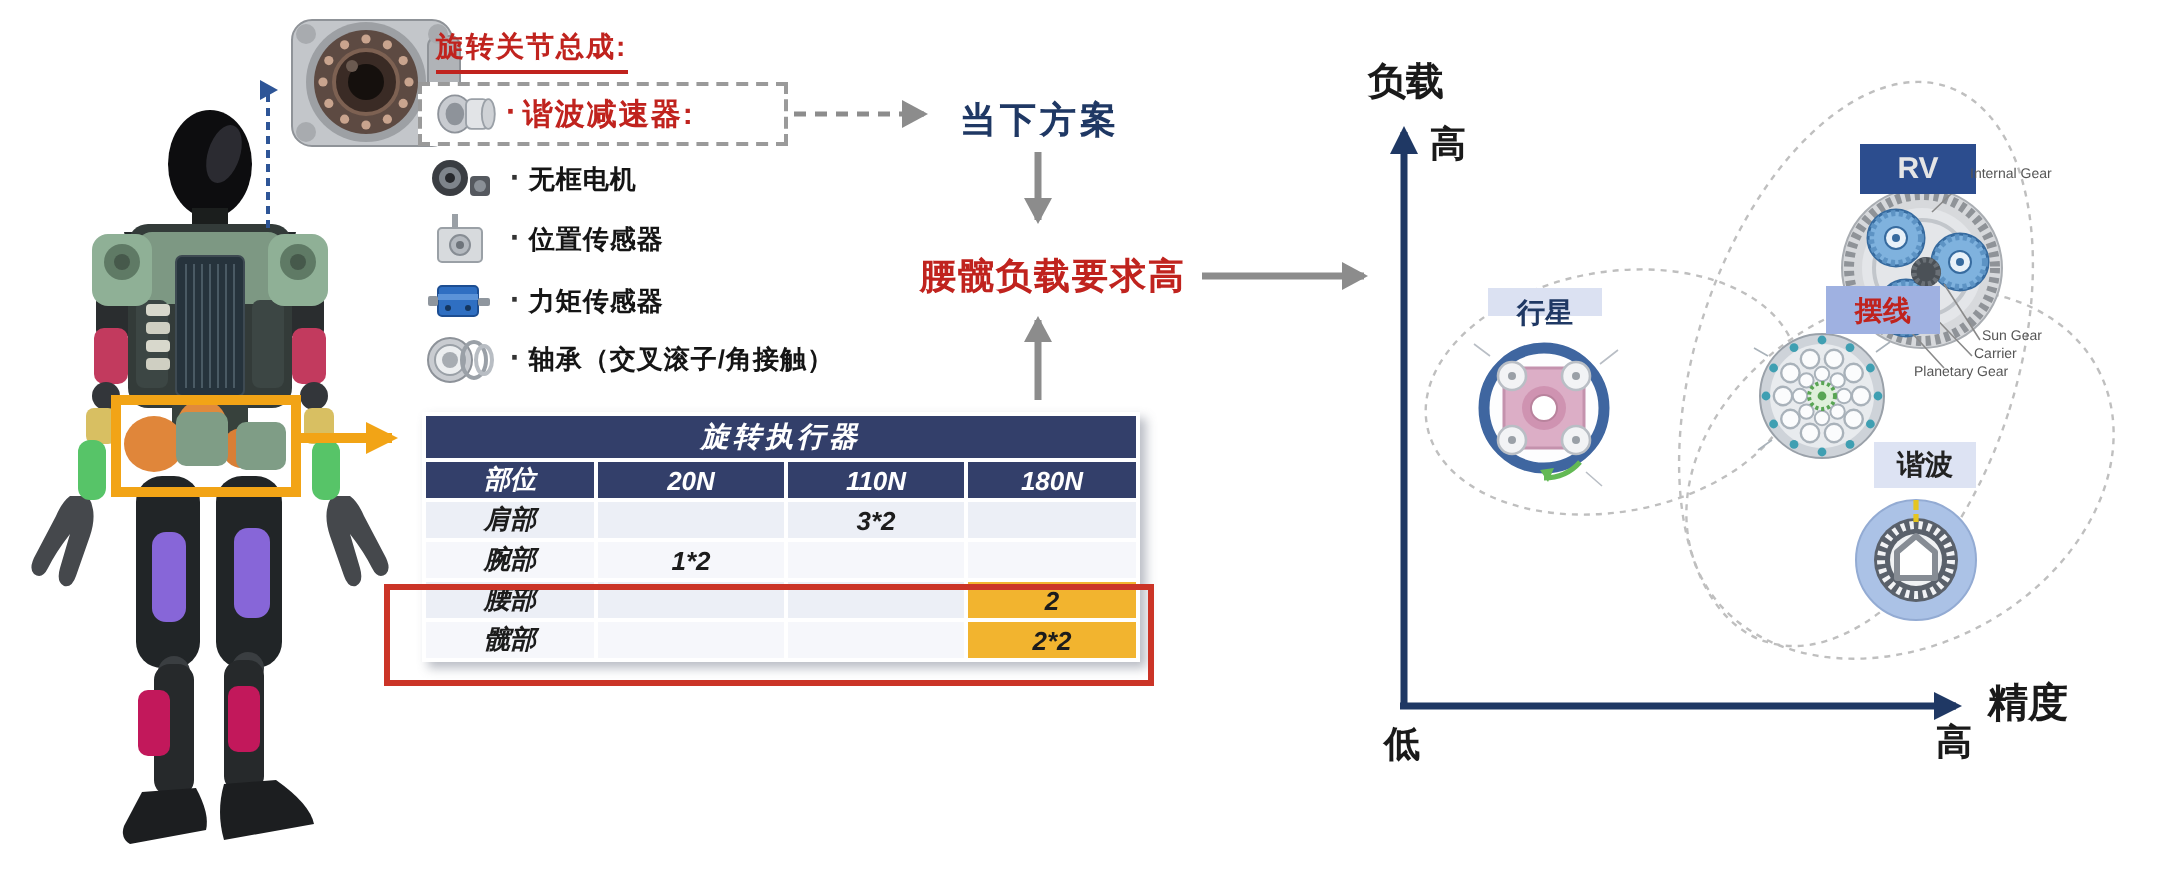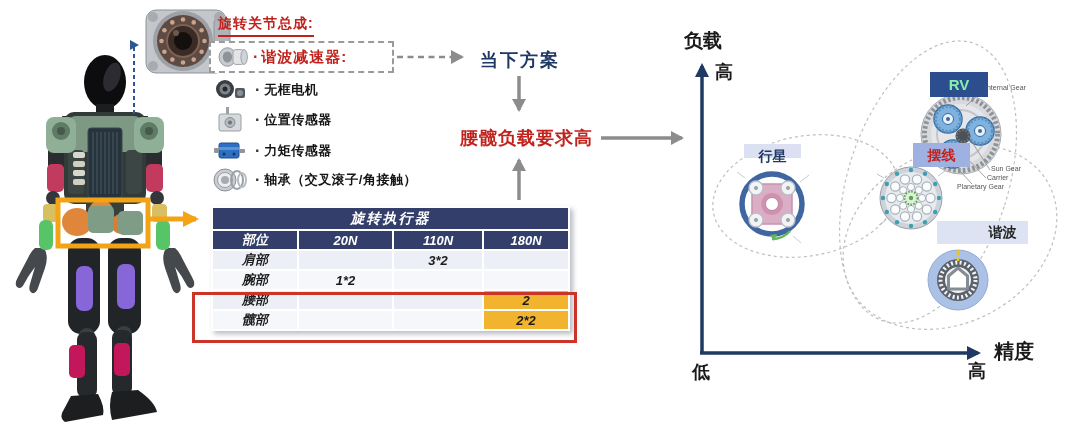--- a/index.html
+++ b/index.html
@@ -35,22 +35,22 @@
   tr.r-a td{background:#ECEFF6;}
   tr.r-b td{background:#F6F7FB;}
   table.act td.hl{background:#F2B42F;}
   .red-rect{position:absolute;left:192px;top:292px;width:385px;height:51px;border:3px solid #CB3427;box-sizing:border-box;}
 
   
   .axlabel{position:absolute;font-weight:800;color:#1a1a1a;}
   .gbox{position:absolute;text-align:center;font-weight:800;}
   .gbox.light{background:#DBE1F2;color:#1F3864;}
   .gbox.mid{background:#9FB1E1;color:#C0231E;margin-left:24px;}
-  .gbox.dark{background:#2C4D8E;color:#86efac;}
-  .gbox.pale{background:#DDE3F3;color:#222;padding-left:40px;}
+  .gbox.dark{background:#2C4D8E;color:#e5e5e5;}
+  .gbox.pale{background:#DDE3F3;color:#222;}
   .tiny{position:absolute;font-size:7px;color:#555;white-space:nowrap;}
 </style>
 </head>
 <body>
 
 <div class="canvas">
 
   <svg class="bg" width="1080" height="441" viewBox="0 0 1080 441">
     <defs>
       <marker id="mGray" markerUnits="userSpaceOnUse" markerWidth="16" markerHeight="14" refX="11" refY="7" orient="auto">

